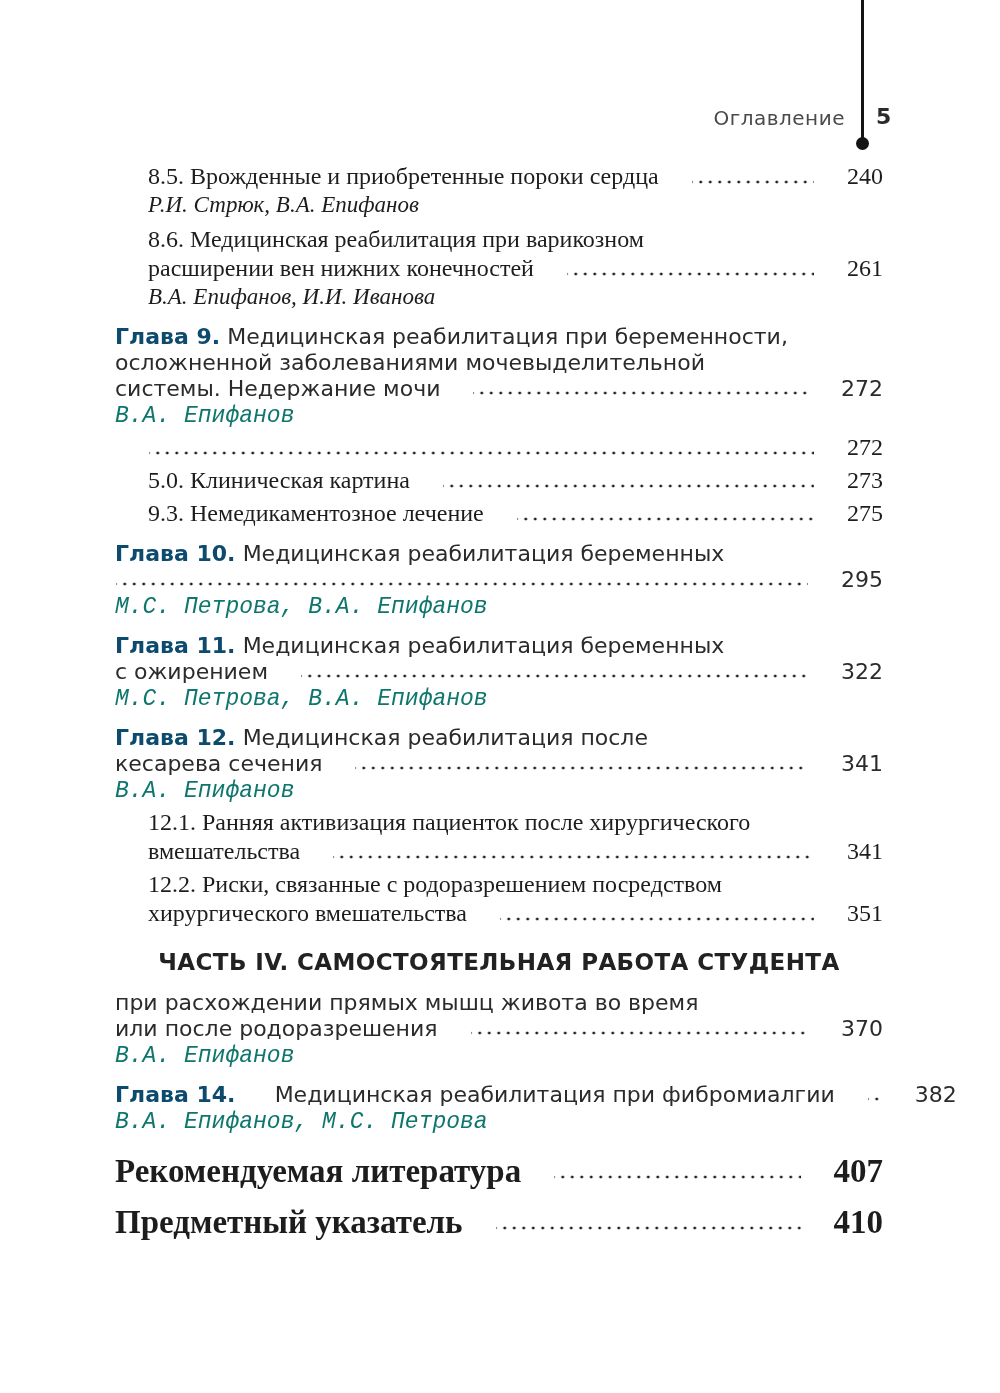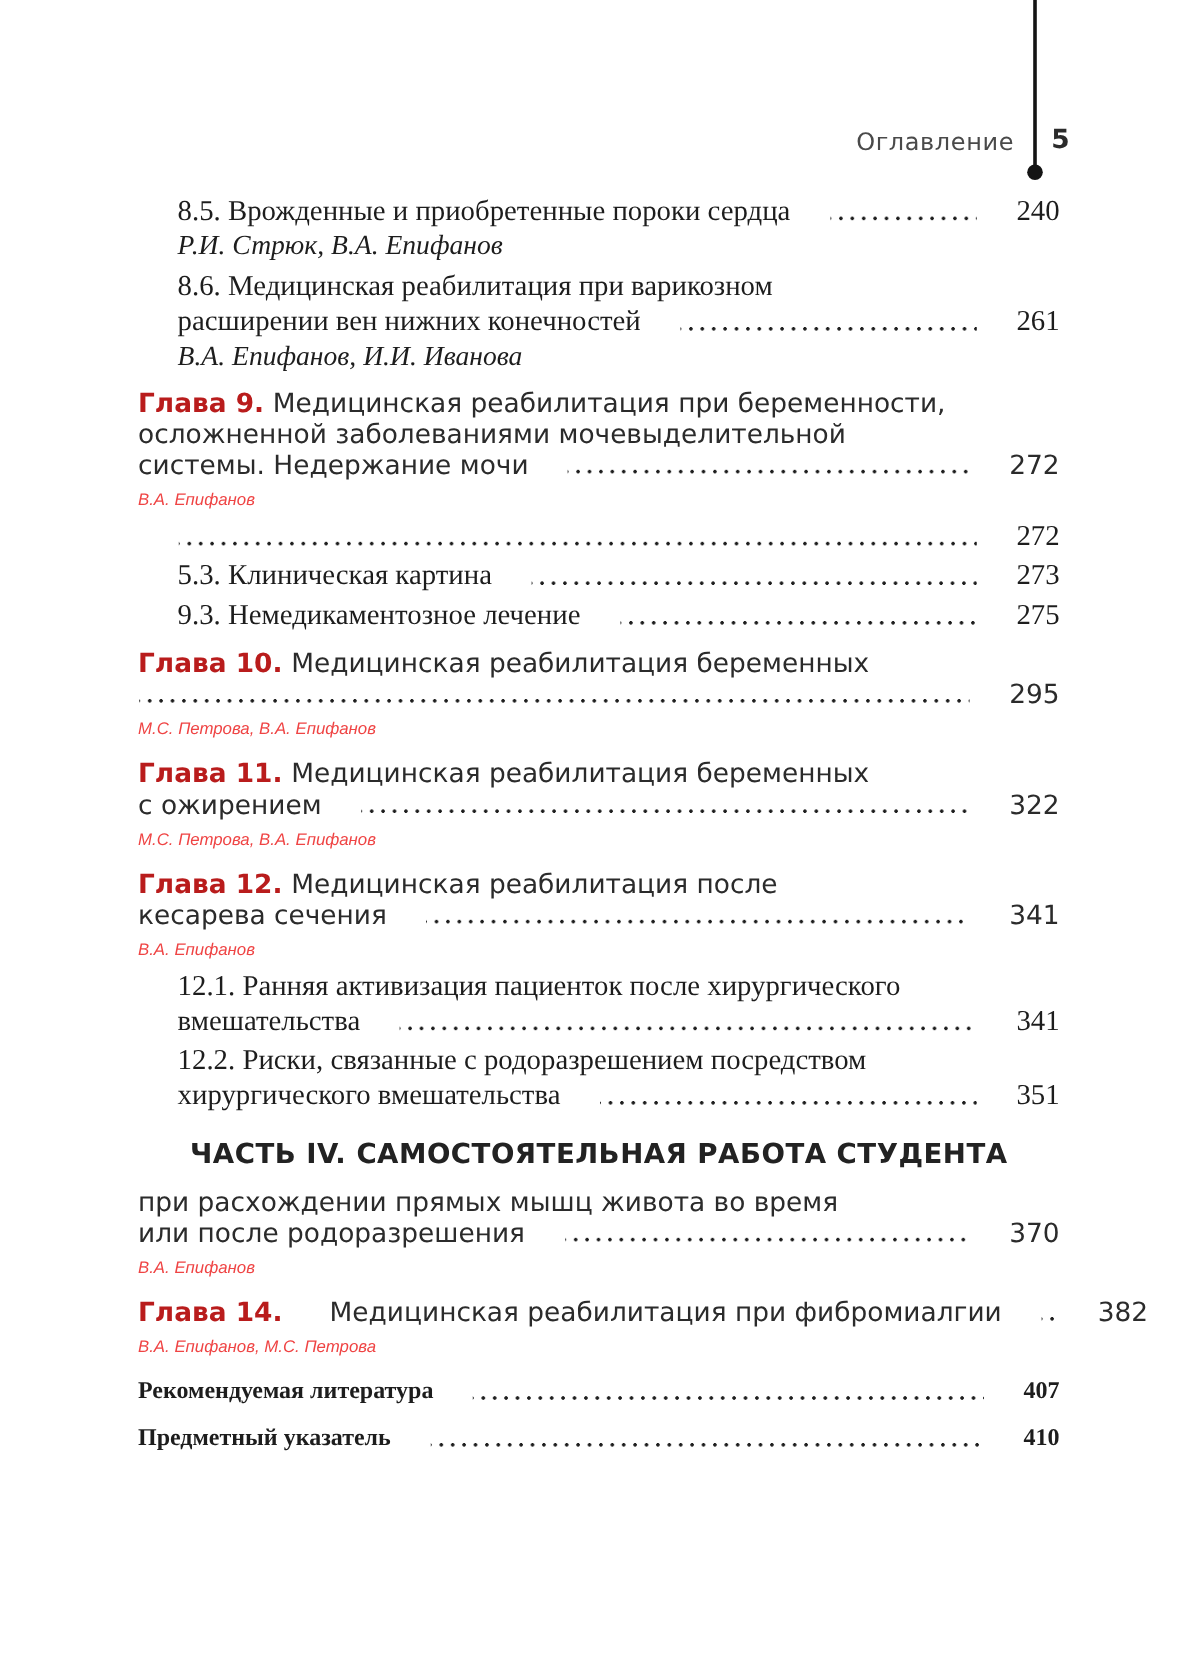--- a/index.html
+++ b/index.html
@@ -52,36 +52,36 @@
   .e-auth-serif{
     font-size:23px;line-height:28px;color:var(--ink);
     font-style:italic;padding-left:33px;margin:0 0 6px;
   }
   
   .e-chapter{
     font-family:"DejaVu Sans","Liberation Sans",sans-serif;
     font-size:22px;line-height:26px;color:var(--sans-ink);
     margin-top:13px;
   }
-  .e-chapter .prefix{font-weight:700;margin-right:.33em;color:#b91c1c;}
+  .e-chapter .prefix{font-weight:700;margin-right:.33em;color:#0c4a6e;}
   .e-auth-sans{
-    font-family:Liberation Sans, sans-serif;
-    font-size:14px;line-height:26px;color:#ef4444;
+    font-family:Liberation Mono, monospace;
+    font-size:23px;line-height:26px;color:#0f766e;
     font-style:italic;margin:1px 0 4px;
   }
   
   .e-part{
     font-family:"DejaVu Sans","Liberation Sans",sans-serif;
     font-size:23px;line-height:30px;font-weight:700;color:#222;
     letter-spacing:.4px;margin:19px 0 5px;text-align:center;
   }
   
   .e-back{
-    font-size:20px;line-height:30px;font-weight:700;color:var(--ink);
-    margin-top:9px;
+    font-size:33px;line-height:30px;font-weight:700;color:var(--ink);
+    margin-top:21px;
   }
 </style>
 </head>
 <body>
 
 <div class="page-root">
   <div class="vline"></div>
   <div class="vdot"></div>
   <div class="runtitle">Оглавление</div>
   <div class="pagenum">5</div>
@@ -114,21 +114,21 @@
       </div>
       <div class="e-auth-sans">В.А. Епифанов</div>
       <div class="e-sub">
         <div class="line dotrow">
           <span class="leader"></span>
           <span class="pg">272</span>
         </div>
       </div>
       <div class="e-sub">
         <div class="line dotrow">
-          <span class="t">5.3. Клиническая картина</span>
+          <span class="t">5.0. Клиническая картина</span>
           <span class="leader"></span>
           <span class="pg">273</span>
         </div>
       </div>
       <div class="e-sub">
         <div class="line dotrow">
           <span class="t">9.3. Немедикаментозное лечение</span>
           <span class="leader"></span>
           <span class="pg">275</span>
         </div>

